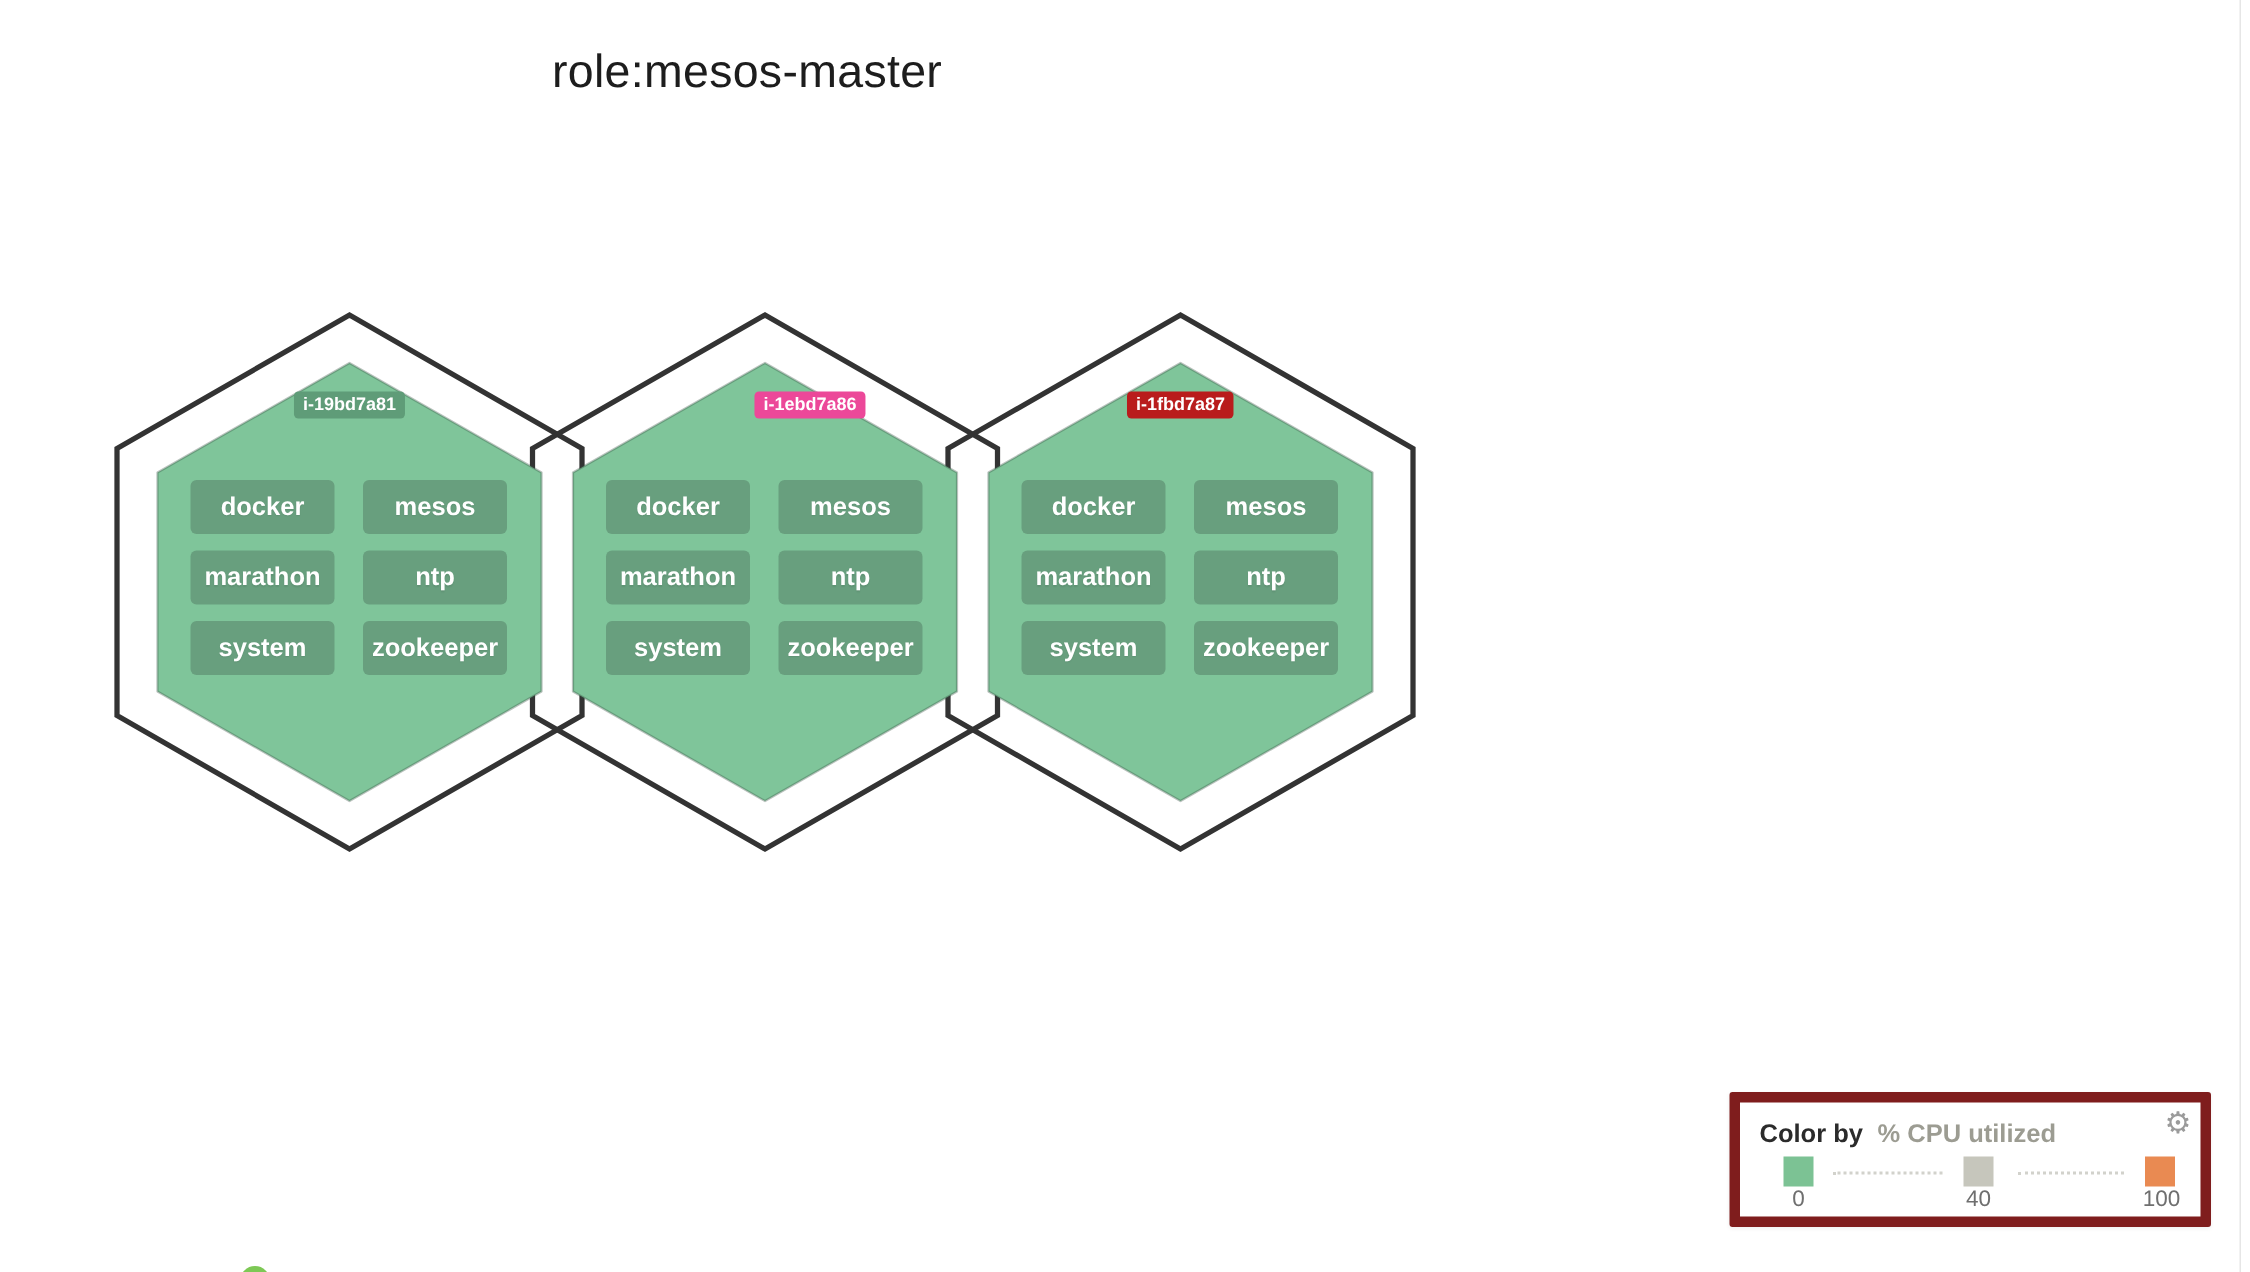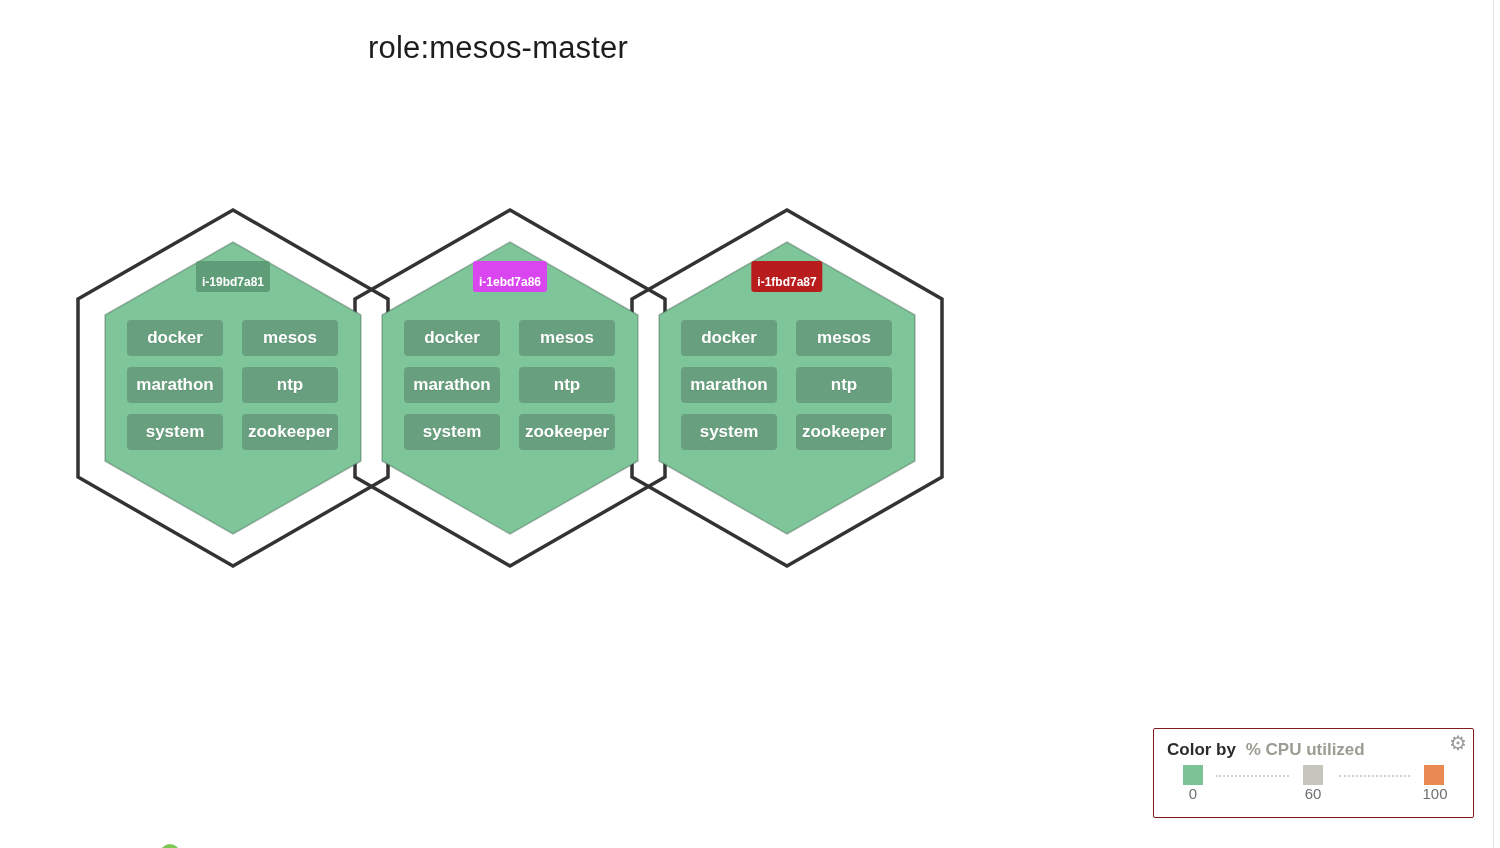--- a/index.html
+++ b/index.html
@@ -16,39 +16,39 @@
 
   svg.hexes { position: absolute; left: 0; top: 0; }
   .hex-outline { fill: none; stroke-width: 3.5; stroke-linejoin: miter; }
   .hex-fill { stroke: rgba(55, 80, 66, 0.35); stroke-width: 1.5; stroke-linejoin: round; }
 
   .host-overlay { position: absolute; left: 0; top: 0; width: 1500px; height: 848px; pointer-events: none; }
 
   .instance-label {
     position: absolute; top: 261px; transform: translateX(-50%);
     color: #ffffff; font-size: 12px; font-weight: bold;
-    padding: 14px 6px 3px 6px; border-radius: 3px; white-space: nowrap;
+    padding: 1px 6px 3px 6px; border-radius: 3px; white-space: nowrap;
     pointer-events: auto;
   }
 
   .tag-grid {
     position: absolute; top: 320px; width: 212px;
     display: grid; grid-template-columns: 96px 96px;
     column-gap: 19px; row-gap: 11px; grid-auto-rows: 36px;
     pointer-events: auto;
   }
   .tag-box {
     display: flex; align-items: center; justify-content: center;
     border-radius: 4px; color: #ffffff; font-size: 17px; font-weight: bold;
     text-shadow: 0 1px 1px rgba(0,0,0,0.08);
   }
 
   .legend-panel {
     position: absolute; left: 1153px; top: 728px; width: 321px; height: 90px;
-    background: #ffffff; border: 1px solid #7f1d1d; border-radius: 2px;
+    background: #ffffff; border: 7px solid #7f1d1d; border-radius: 2px;
     box-shadow: 0 1px 3px rgba(0,0,0,0.06);
   }
   .legend-header { position: absolute; left: 13px; top: 11px; font-size: 17px; white-space: nowrap; }
   .legend-colorby { font-weight: bold; color: #2b2b2b; }
   .legend-metric { font-weight: bold; color: #9c9c92; margin-left: 5px; }
   .legend-gear {
     position: absolute; right: 6px; top: 4px; font-size: 20px; color: #9b9b9b;
     line-height: 1; cursor: pointer;
   }
   .legend-swatch { position: absolute; top: 36px; width: 20px; height: 20px; }
@@ -85,21 +85,21 @@
     <div class="instance-label" style="left: 233px; background-color: rgb(95, 156, 120);">i-19bd7a81</div>
     <div class="tag-grid" style="left:127px">
       <div class="tag-box" style="background-color: rgb(104, 159, 126);">docker</div>
       <div class="tag-box" style="background-color: rgb(104, 159, 126);">mesos</div>
       <div class="tag-box" style="background-color: rgb(104, 159, 126);">marathon</div>
       <div class="tag-box" style="background-color: rgb(104, 159, 126);">ntp</div>
       <div class="tag-box" style="background-color: rgb(104, 159, 126);">system</div>
       <div class="tag-box" style="background-color: rgb(104, 159, 126);">zookeeper</div>
     </div>
 
-    <div class="instance-label" style="left: 510px; background-color: #d946ef;">i-1ebd7a86</div>
+    <div class="instance-label" style="left: 540px; background-color: #ec4899;">i-1ebd7a86</div>
     <div class="tag-grid" style="left:404px">
       <div class="tag-box" style="background-color: rgb(104, 159, 126);">docker</div>
       <div class="tag-box" style="background-color: rgb(104, 159, 126);">mesos</div>
       <div class="tag-box" style="background-color: rgb(104, 159, 126);">marathon</div>
       <div class="tag-box" style="background-color: rgb(104, 159, 126);">ntp</div>
       <div class="tag-box" style="background-color: rgb(104, 159, 126);">system</div>
       <div class="tag-box" style="background-color: rgb(104, 159, 126);">zookeeper</div>
     </div>
 
     <div class="instance-label" style="left: 787px; background-color: #b91c1c;">i-1fbd7a87</div>
@@ -121,21 +121,21 @@
     </div>
     <div class="legend-gear">⚙</div>
 
     <div class="legend-swatch" style="left: 29px; background-color: rgb(124, 194, 148);"></div>
     <div class="legend-dots" style="left:62px;width:73px"></div>
     <div class="legend-swatch" style="left: 149px; background-color: rgb(198, 198, 188);"></div>
     <div class="legend-dots" style="left:185px;width:71px"></div>
     <div class="legend-swatch" style="left: 270px; background-color: rgb(233, 138, 82);"></div>
 
     <div class="legend-tick" style="left:39px">0</div>
-    <div class="legend-tick" style="left:159px">60</div>
+    <div class="legend-tick" style="left:159px">40</div>
     <div class="legend-tick" style="left:281px">100</div>
   </div>
 
   <div class="right-divider"></div>
 
   <div class="clipped-dot" style="background-color: rgb(125, 200, 85);"></div>
 
 </div>
 
 </body></html>

